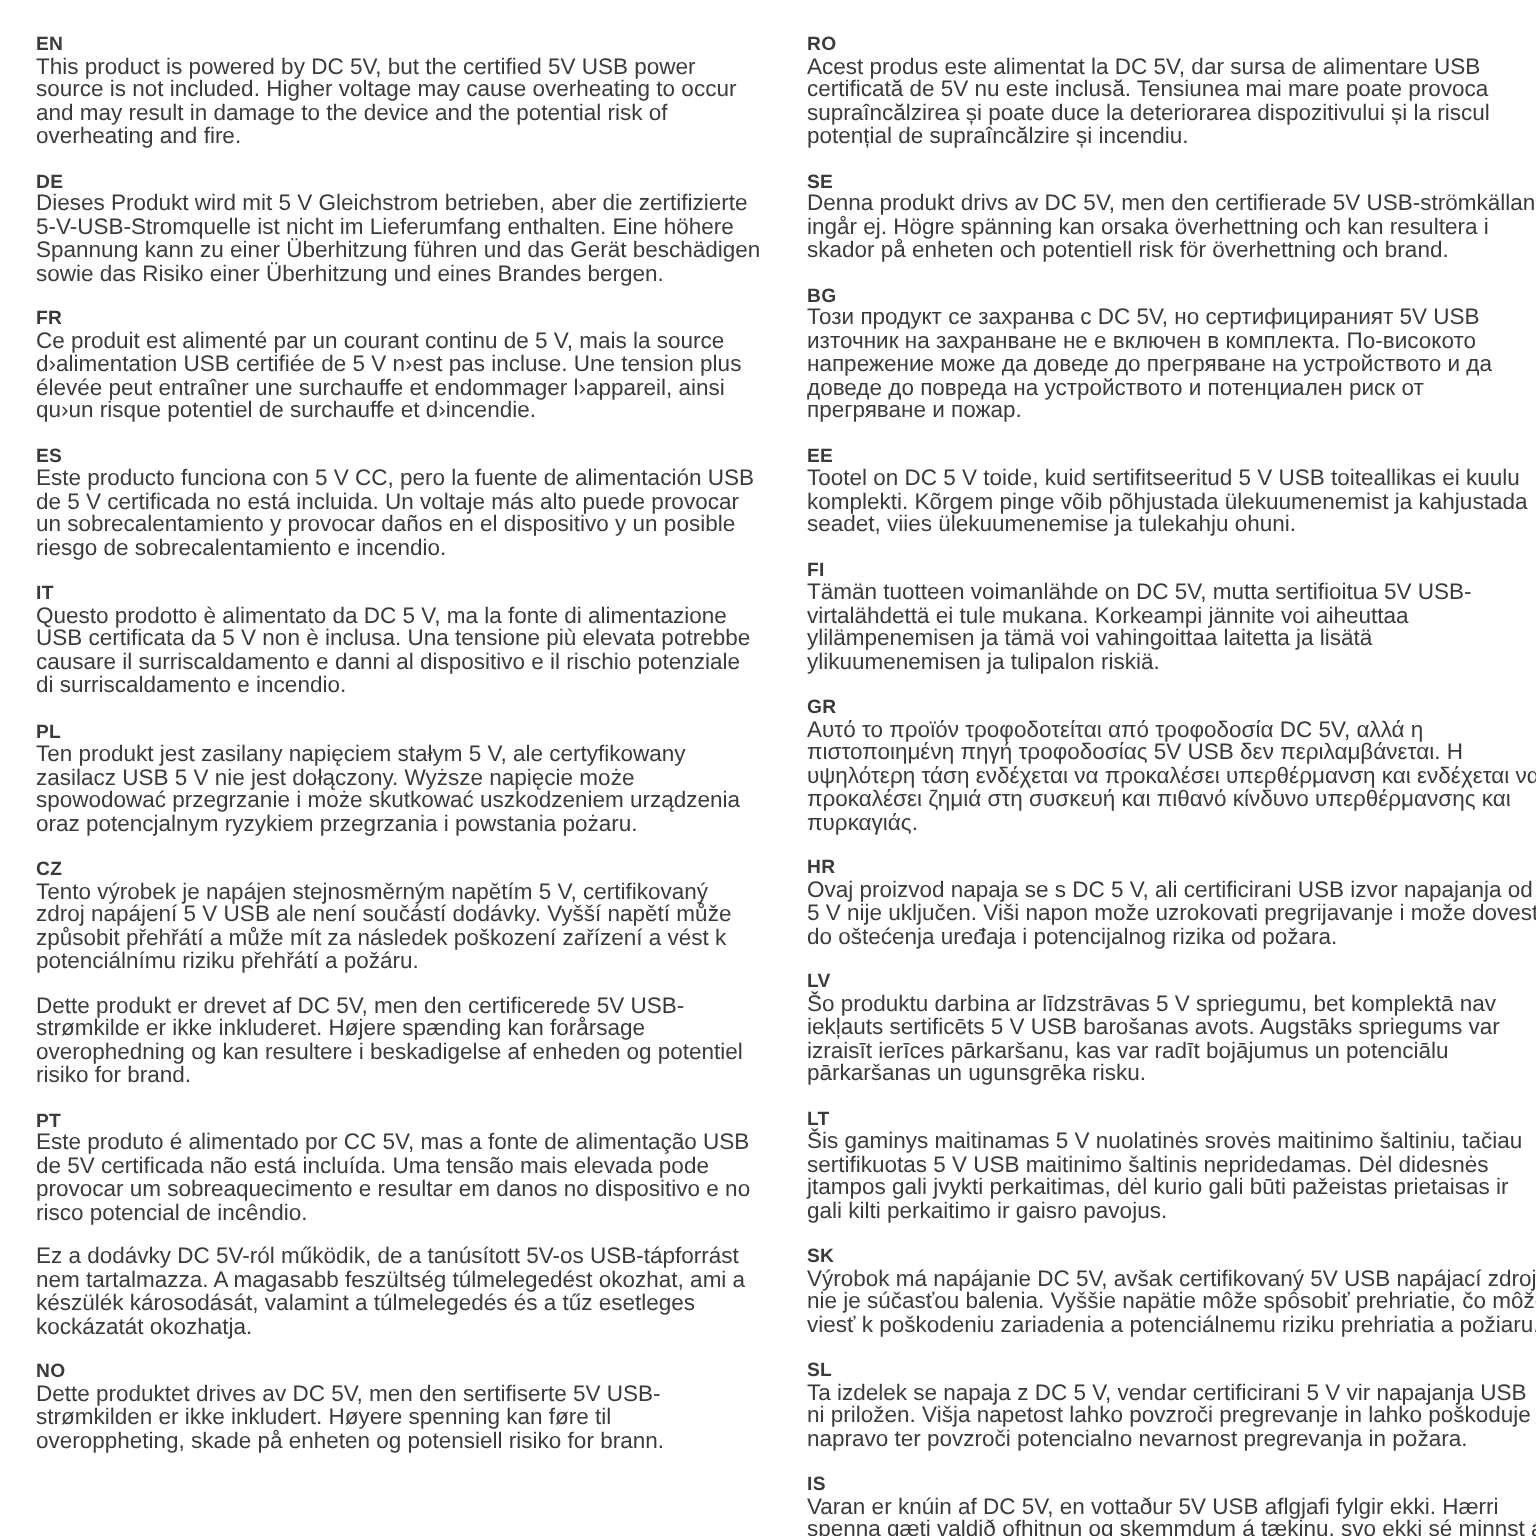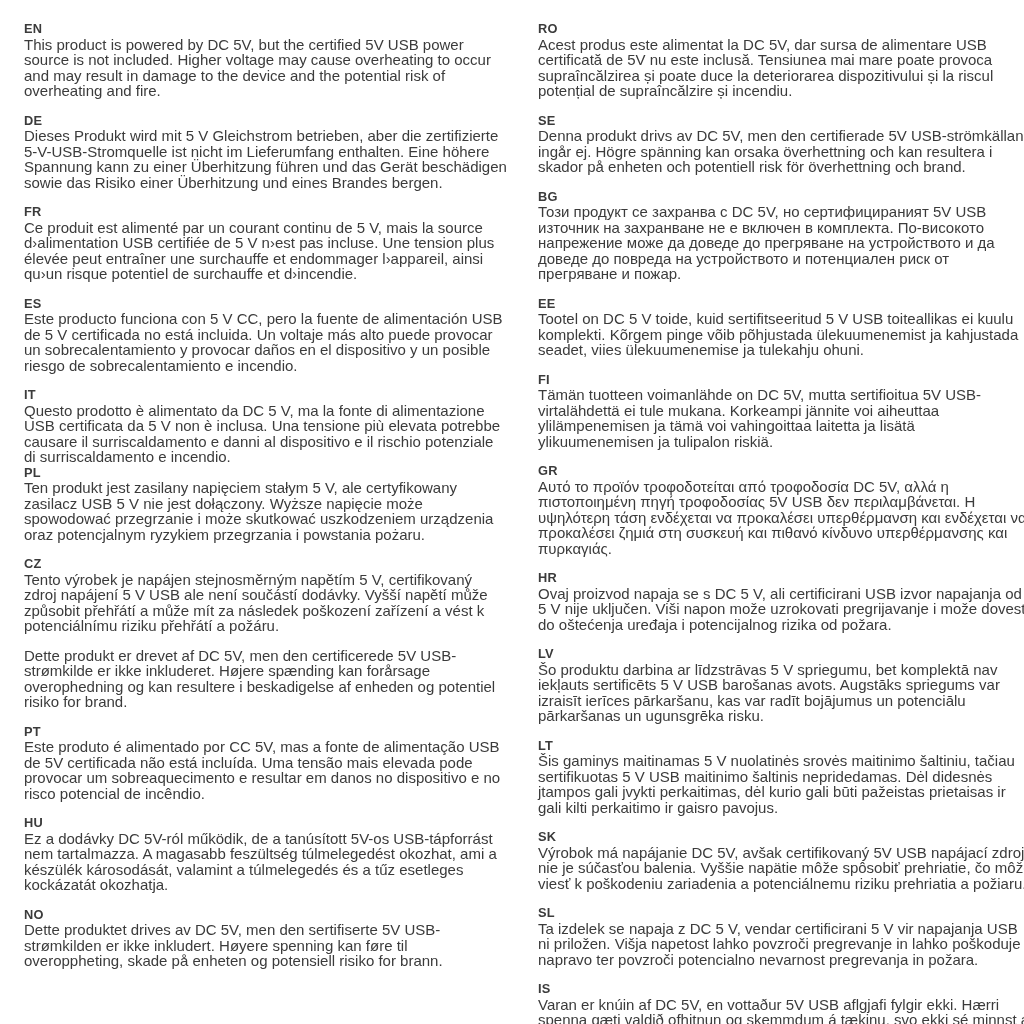--- a/index.html
+++ b/index.html
@@ -24,21 +24,21 @@
     column-gap: 8px;
     gap: 30px;
   }
   .col {
     min-width: 0;
   }
   .lang-section {
     margin: 0 0 14px 0;
   }
   .lang-section.tight {
-    margin-bottom: 0;
+    margin-bottom: 15px;
   }
   .lang-code {
     font-weight: bold;
     font-size: 12.8px;
     line-height: 15.5px;
     letter-spacing: 0.2px;
   }
   .lang-text {
     margin: 0;
     font-size: 15px;
@@ -81,21 +81,20 @@
         <p class="lang-text">Tento výrobek je napájen stejnosměrným napětím 5 V, certifikovaný zdroj napájení 5 V USB ale není součástí dodávky. Vyšší napětí může způsobit přehřátí a může mít za následek poškození zařízení a vést k potenciálnímu riziku přehřátí a požáru.</p>
       </section>
       <section class="lang-section">
         <p class="lang-text">Dette produkt er drevet af DC 5V, men den certificerede 5V USB-strømkilde er ikke inkluderet. Højere spænding kan forårsage overophedning og kan resultere i beskadigelse af enheden og potentiel risiko for brand.</p>
       </section>
       <section class="lang-section">
         <div class="lang-code">PT</div>
         <p class="lang-text">Este produto é alimentado por CC 5V, mas a fonte de alimentação USB de 5V certificada não está incluída. Uma tensão mais elevada pode provocar um sobreaquecimento e resultar em danos no dispositivo e no risco potencial de incêndio.</p>
       </section>
       <section class="lang-section">
-        <div class="lang-code">HU</div>
         <p class="lang-text">Ez a dodávky DC 5V-ról működik, de a tanúsított 5V-os USB-tápforrást nem tartalmazza. A magasabb feszültség túlmelegedést okozhat, ami a készülék károsodását, valamint a túlmelegedés és a tűz esetleges kockázatát okozhatja.</p>
       </section>
       <section class="lang-section">
         <div class="lang-code">NO</div>
         <p class="lang-text">Dette produktet drives av DC 5V, men den sertifiserte 5V USB-strømkilden er ikke inkludert. Høyere spenning kan føre til overoppheting, skade på enheten og potensiell risiko for brann.</p>
       </section>
     </div>
   <div class="col" id="col-right">
       <section class="lang-section">
         <div class="lang-code">RO</div>

